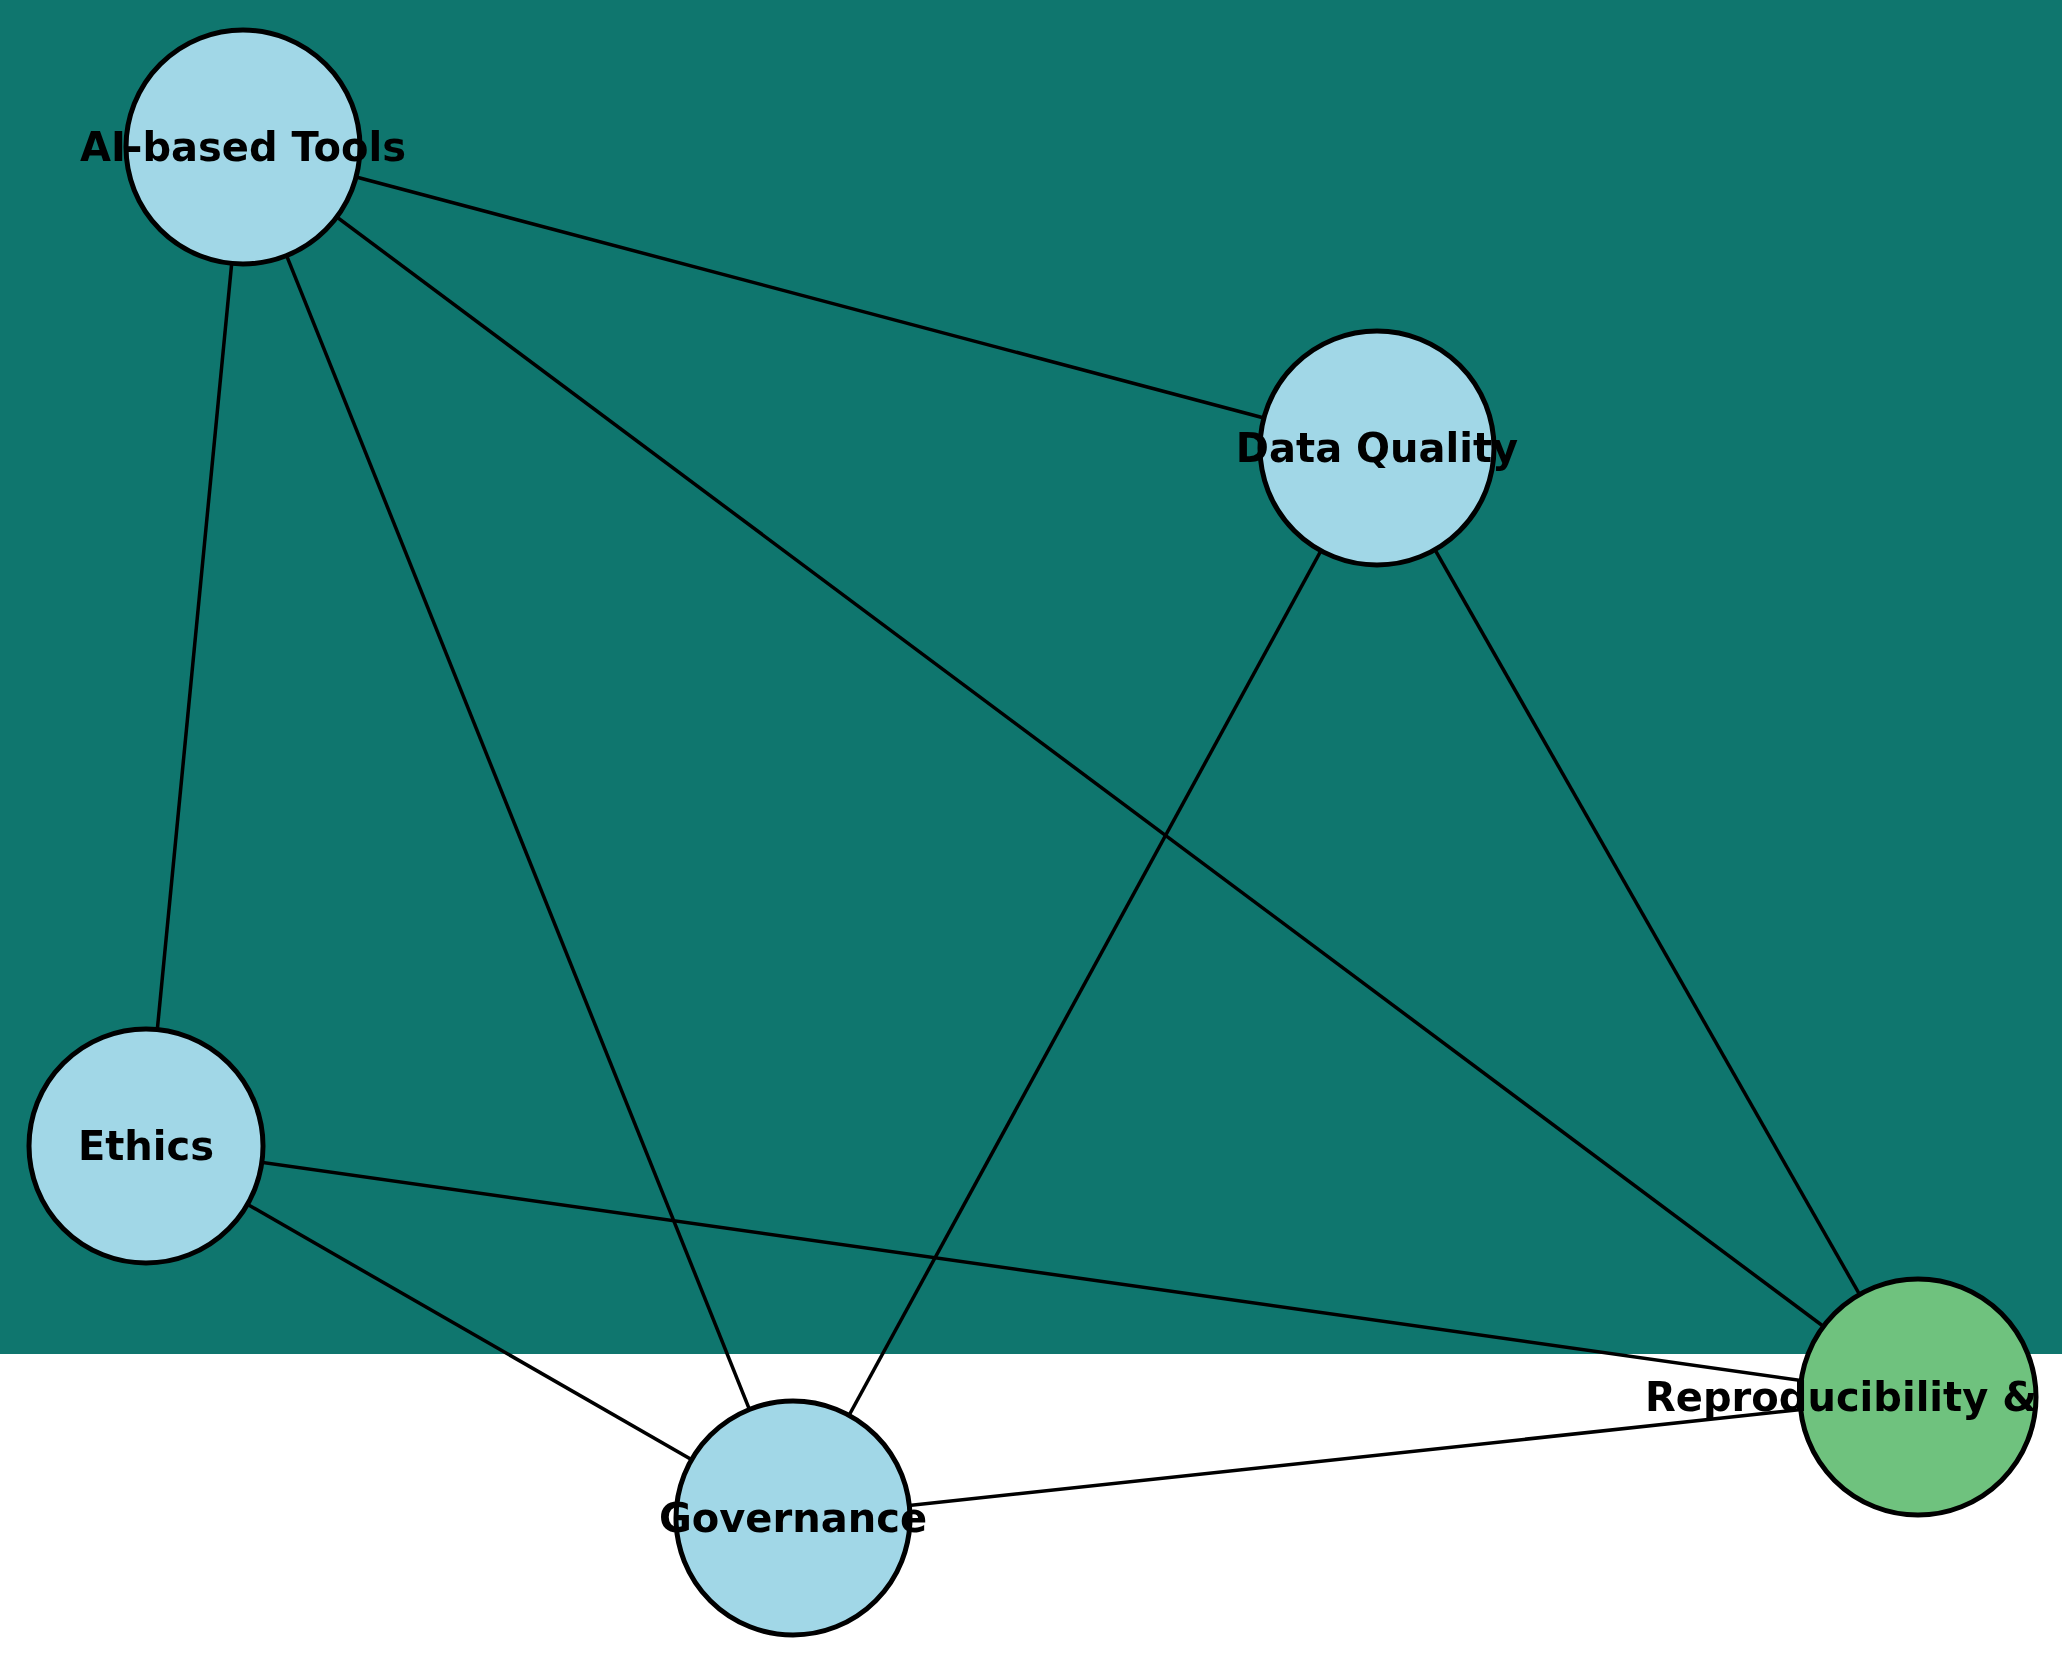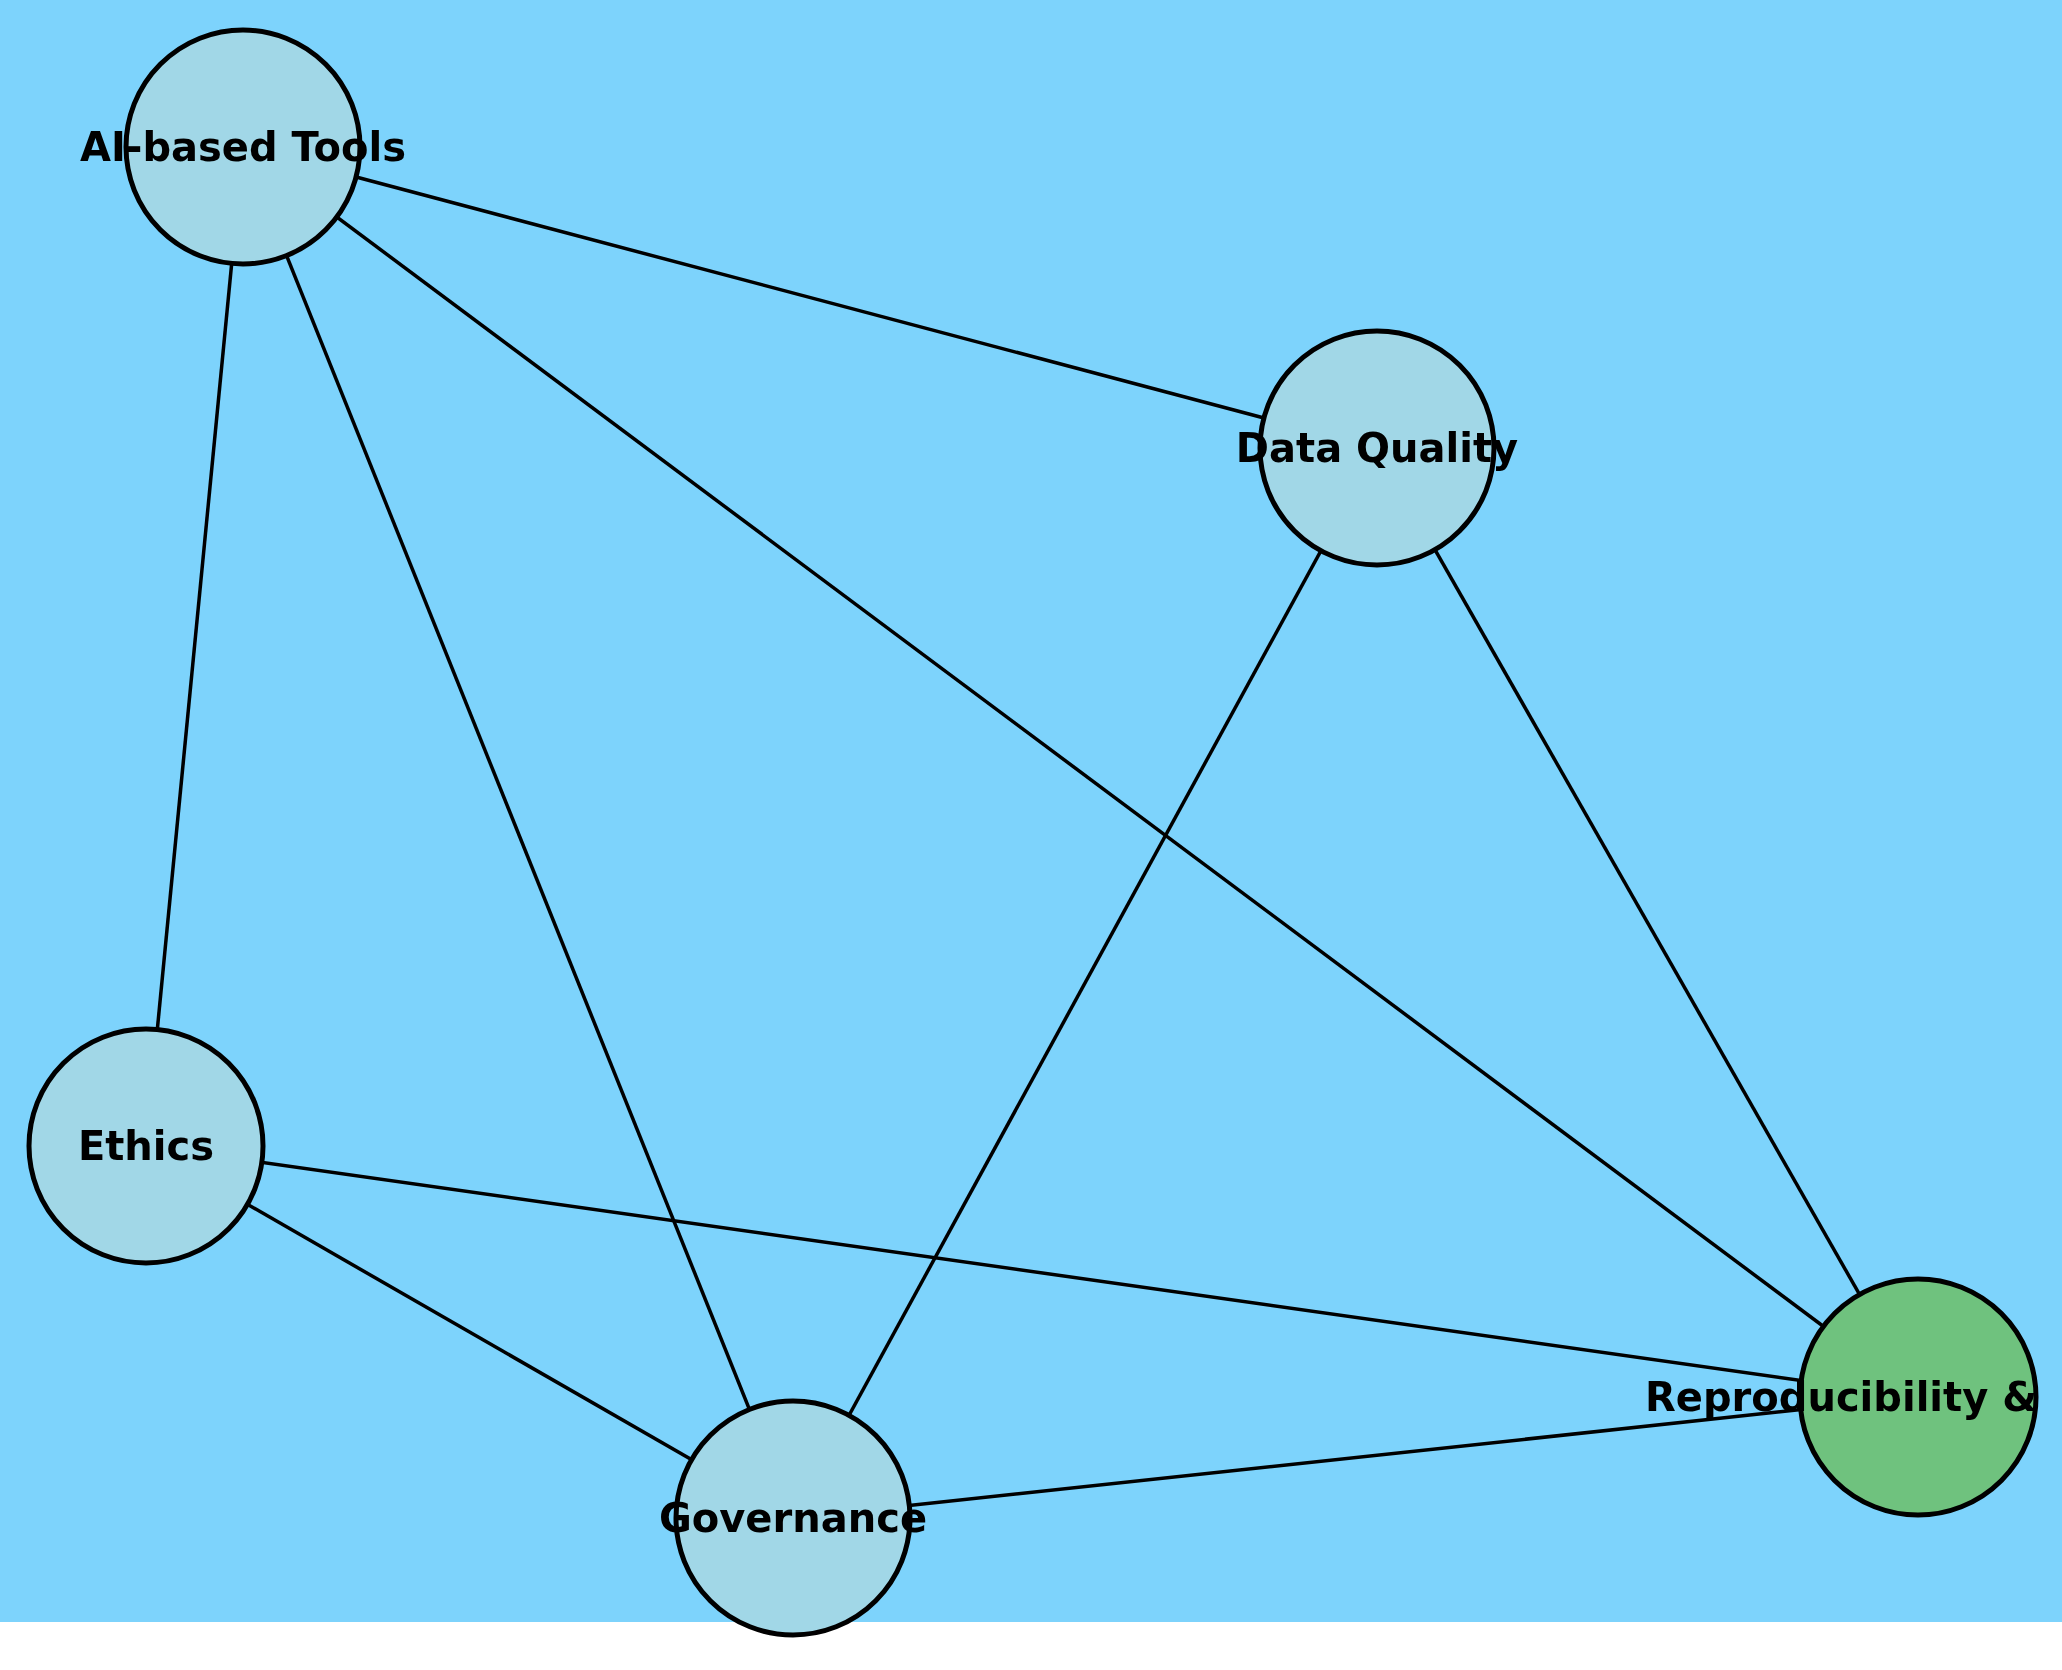--- a/index.html
+++ b/index.html
@@ -11,22 +11,22 @@
     width: 2062px;
     height: 1670px;
     overflow: hidden;
     position: relative;
   }
   .figure {
     position: absolute;
     left: 0;
     top: 0;
     width: 2062px;
-    height: 1622px;
-    background: #7dd3fc;
+    height: 1354px;
+    background: #0f766e;
   }
   svg {
     display: block;
   }
   .node-label {
     font-family: "DejaVu Sans", "Liberation Sans", sans-serif;
     font-weight: bold;
     font-size: 40px;
     fill: #000000;
   }

